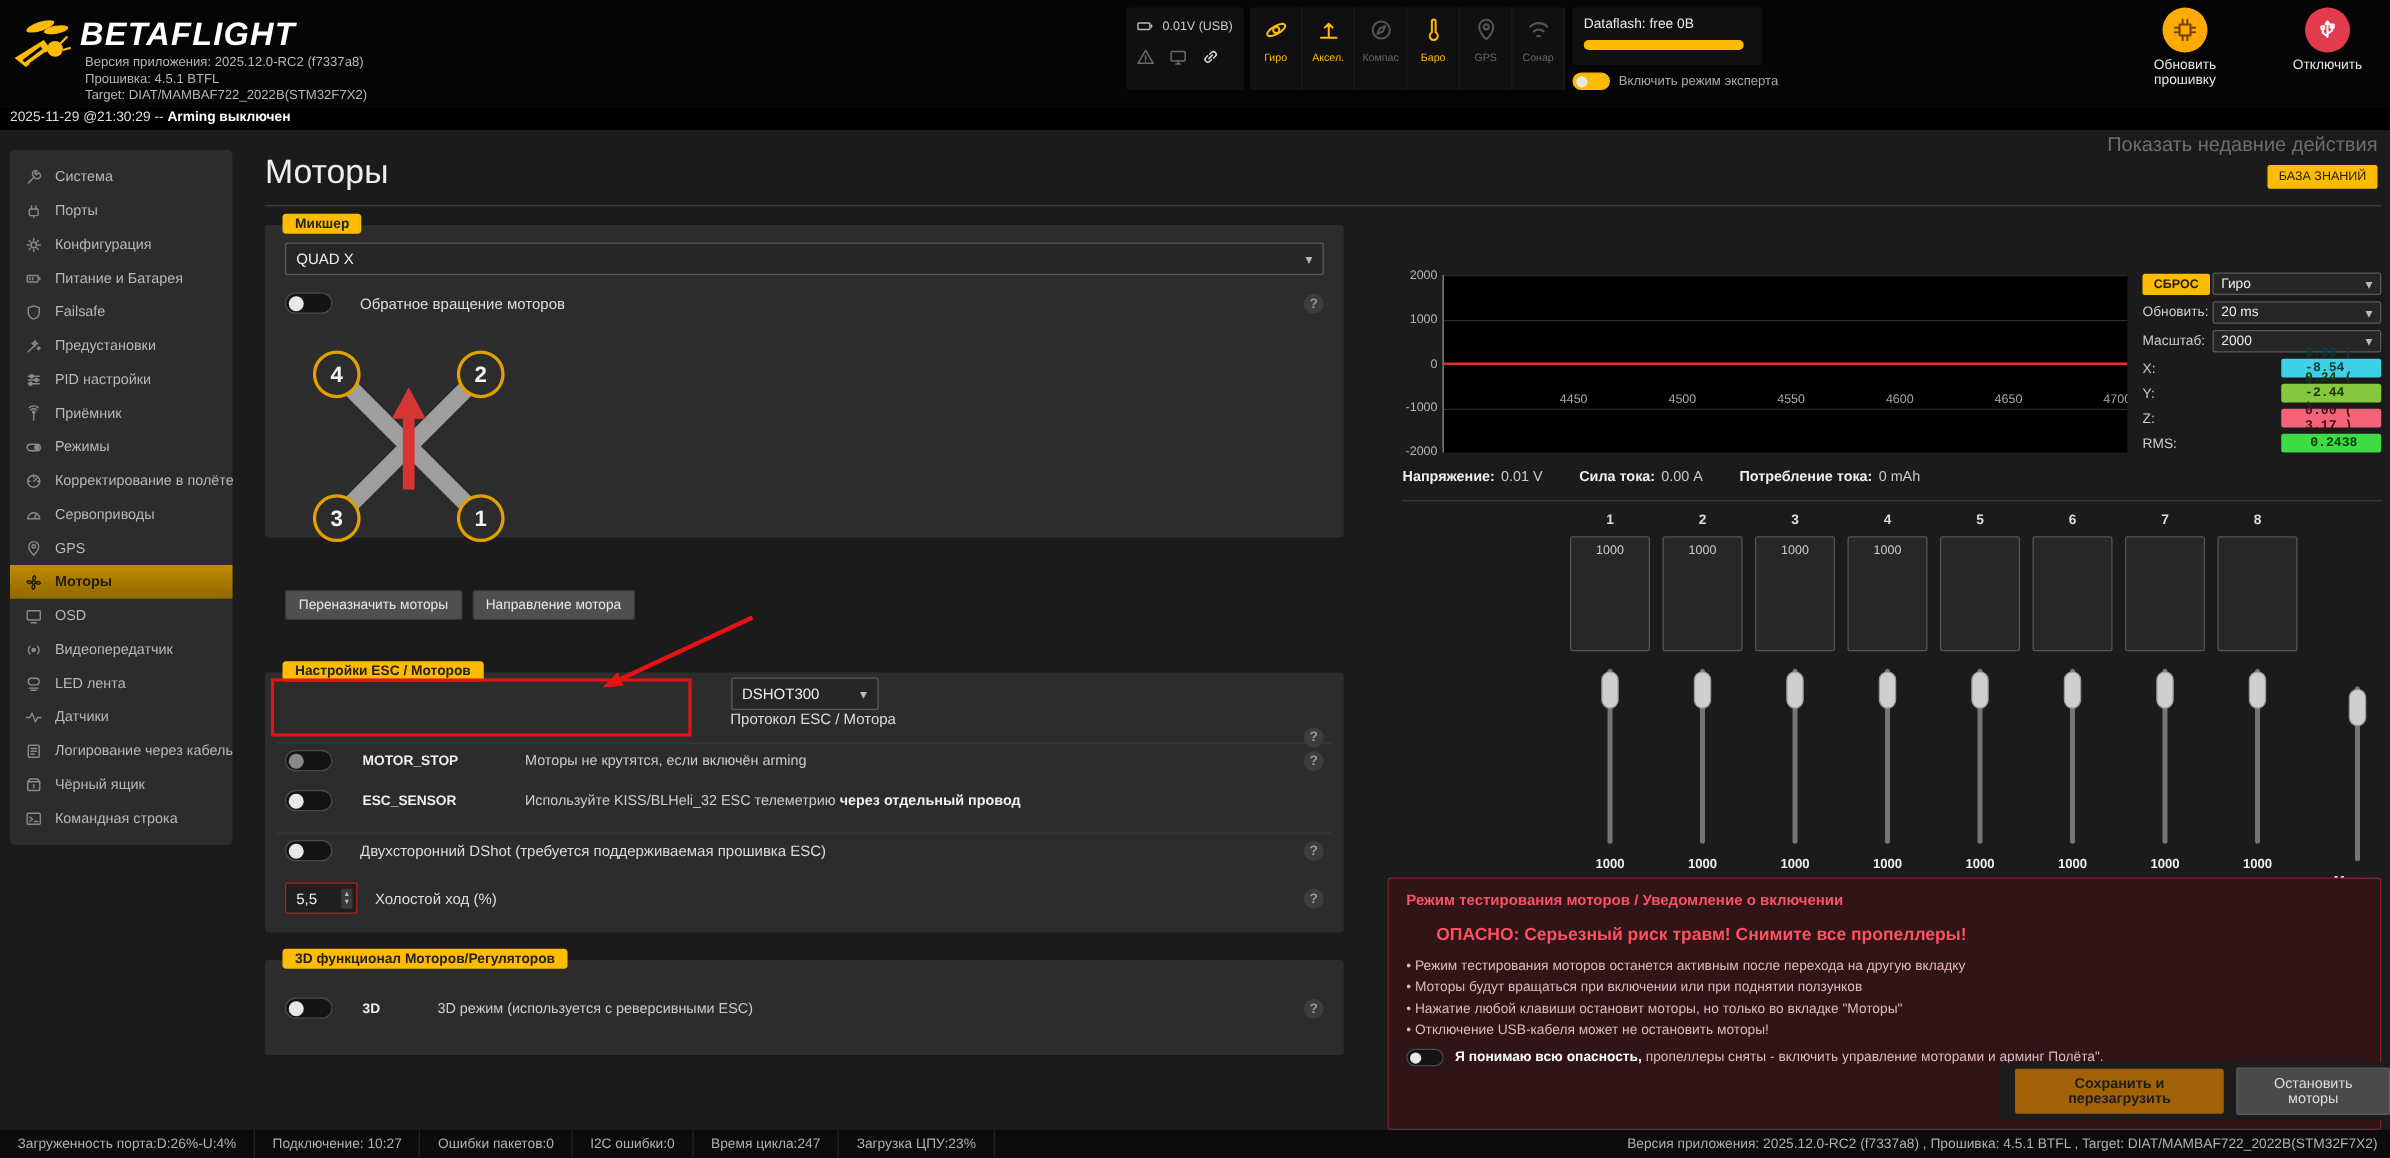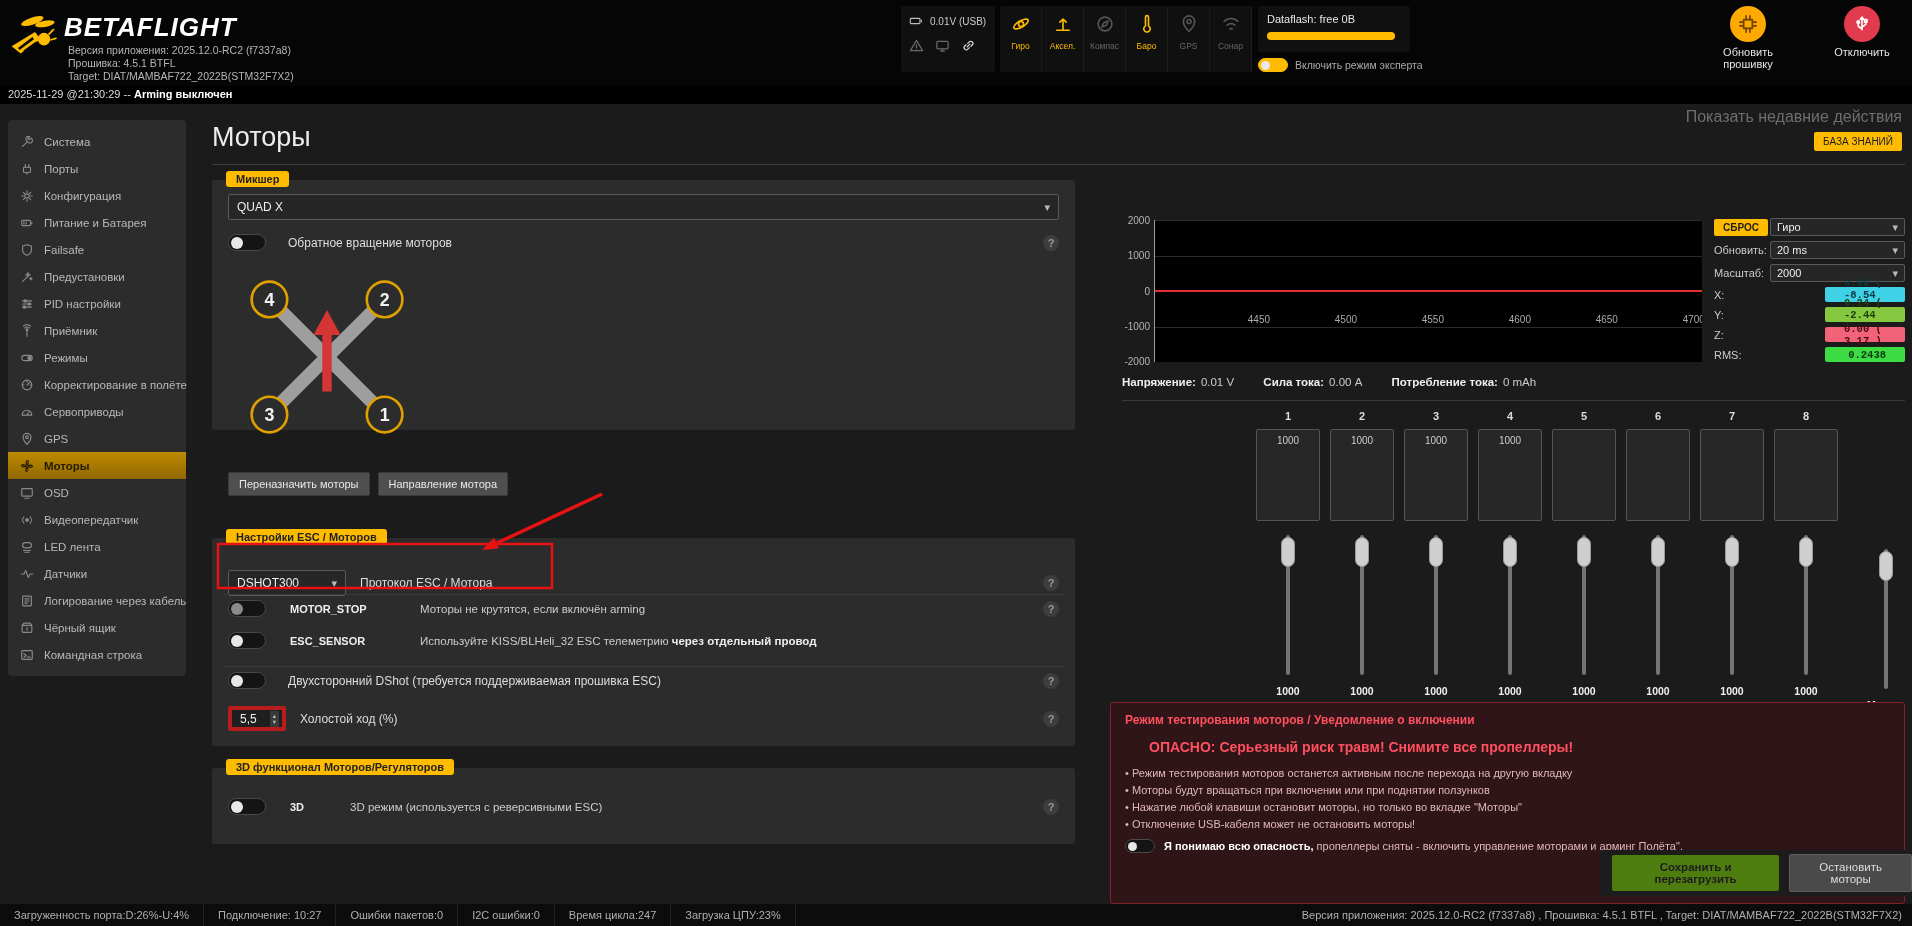--- a/index.html
+++ b/index.html
@@ -73,25 +73,25 @@
   .t-name { margin-left:24px; width:130px; font-weight:bold; font-size:11px; color:#eee; flex:none; }
   .t-name.narrow { width:60px; }
   .t-desc { font-size:11.5px; color:#ccc; }
   .t-desc b { color:#eee; }
   .mixer-select { position:absolute; left:16px; right:16px; top:14px; }
   .reverse-row { top:54px; }
   .quad-diagram { position:absolute; left:26px; top:88px; width:178px; height:178px; }
   .qd-num { fill:#f2f2f2; font-size:17px; font-weight:bold; }
   .mixer-buttons { position:absolute; left:16px; top:292px; display:flex; gap:8px; }
   .gbtn { background:#4f4f4f; border:1px solid #3a3a3a; color:#e8e8e8; font-size:11px; padding:5px 10px; border-radius:2px; cursor:pointer; }
-  .protocol-row { top:32px; }
+  .protocol-row { top:4px;flex-direction:column; }
   .protocol-select { width:118px; height:26px; flex:none; }
   .ms-row { top:62px; } .es-row { top:94px; } .bidir-row { top:134px; } .idle-row { top:168px; }
   .sep1 { top:56px; } .sep2 { top:128px; }
-  .num-input { width:58px; height:25px; background:#1f1f1f; border:4px solid #b91c1c; display:inline-flex; align-items:center; justify-content:space-between; padding:0 3px 0 8px; color:#eee; font-size:12px; border-radius:2px; flex:none; }
+  .num-input { width:58px; height:25px; background:#1f1f1f; border:1px solid #b91c1c; display:inline-flex; align-items:center; justify-content:space-between; padding:0 3px 0 8px; color:#eee; font-size:12px; border-radius:2px; flex:none; }
   .spin { font-size:6.5px; line-height:6px; color:#bbb; background:#3a3a3a; padding:2px 3px; border-radius:1px; text-align:center; cursor:pointer; }
   .threed-row { top:30px; }
   
   .graph-y { position:absolute; left:1112px; top:215px; width:38px; height:152px; display:flex; flex-direction:column; justify-content:space-between; align-items:flex-end; font-size:10px; color:#b5b5b5; }
   .graph-plot { position:absolute; left:1154px; top:220px; width:548px; height:142px; background:#000; border-left:1px solid #9a9a9a; overflow:hidden; }
   .gridline { position:absolute; left:0; right:0; height:1px; background:#2a2a2a; }
   .redline { position:absolute; left:0; right:0; top:50%; height:2px; margin-top:-1px; background:#e03030; }
   .x-tick { position:absolute; top:66%; transform:translateX(-50%); font-size:10px; color:#aaa; }
   .graph-controls { position:absolute; left:1714px; top:218px; width:191px; }
   .gc-row { display:flex; align-items:center; margin-bottom:5px; }
@@ -122,21 +122,21 @@
   .warn-title { font-size:12px; font-weight:bold; color:#ff5060; }
   .warn-danger { margin-top:12px; font-size:14px; font-weight:bold; color:#ff5060;margin-left:24px; }
   .warn-list { margin-top:10px; list-style:none; }
   .warn-list li { font-size:11px; color:#dfb9bd; line-height:17px; }
   .warn-list li::before { content:"• "; }
   .ack-row { margin-top:6px; display:flex; align-items:flex-start; gap:9px; }
   .ack-text { font-size:11px; color:#dfb9bd; width:520px; line-height:15px; }
   .ack-text b { color:#fff; }
   
   .float-bar { position:absolute; left:1600px; top:850px; width:312px; height:46px; background:#1c1c1c; display:flex; align-items:center; gap:10px; padding-left:12px; z-index:6; }
-  .save-btn { background:#4d7c0f; color:#1d1d1d; font-weight:bold; font-size:11.5px; border:none; border-radius:2px; padding:6px 12px; cursor:pointer; }
+  .save-btn { background:#a16207; color:#1d1d1d; font-weight:bold; font-size:11.5px; border:none; border-radius:2px; padding:6px 12px; cursor:pointer; }
   .stop-btn { background:#4a4a4a; color:#ddd; border:1px solid #5e5e5e; font-size:11.5px; border-radius:2px; padding:6px 12px; cursor:pointer; }
   .status-bar { position:absolute; left:0; top:904px; width:1912px; height:22px; background:#0c0c0c; display:flex; align-items:center; font-size:11px; color:#b0b0b0; z-index:7; }
   .status-items { display:flex; height:34px; align-items:center; }
   .status-item { padding:0 14px; border-right:1px solid #222; line-height:22px; }
   .status-right { margin-left:auto; padding-right:10px; }
   .annot-overlay { position:absolute; left:0; top:0; width:1912px; height:926px; pointer-events:none; z-index:9; }
   .annot-rect { fill:none; stroke:#e81212; stroke-width:2.5; }
   .annot-line { stroke:#e81212; stroke-width:3.5; }
 </style>
 </head>

